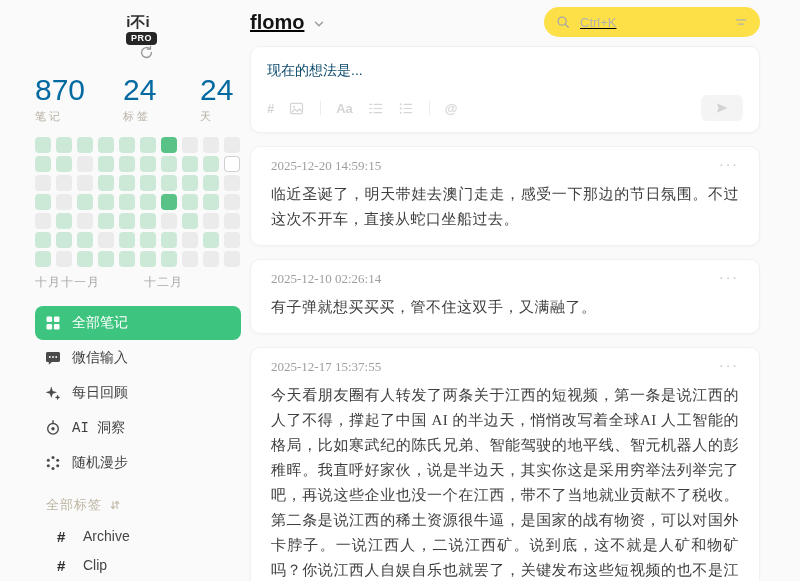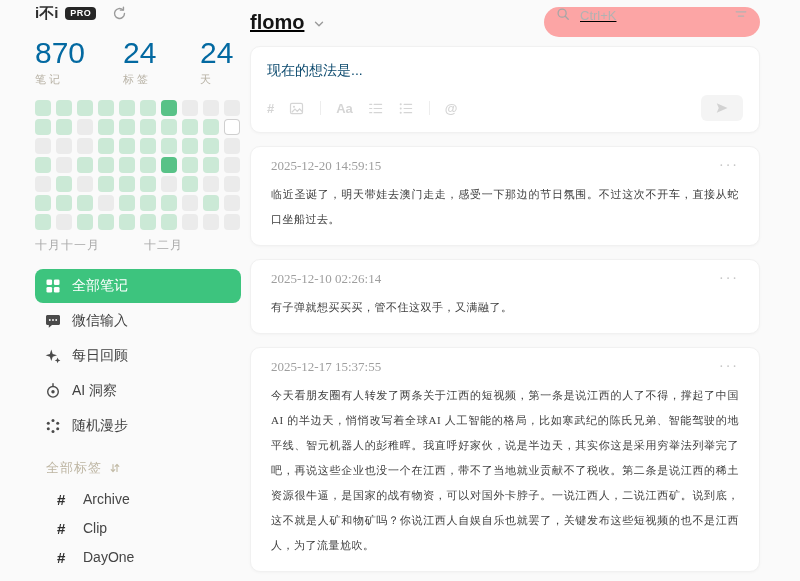--- a/index.html
+++ b/index.html
@@ -5,57 +5,57 @@
   html,body{margin:0;padding:0;}
   body{
     width:800px;height:581px;position:relative;overflow:hidden;
     background:#fafafa;
     font-family:"Liberation Sans","DejaVu Sans",sans-serif;
     -webkit-font-smoothing:antialiased;
   }
   svg{display:block;}
   
   .sidebar{position:absolute;left:35px;top:0;width:206px;}
-  .user-row{margin-top:4px;display:flex;align-items:center;}
+  .user-row{margin-top:13px;display:flex;align-items:center;flex-direction:column;}
   .user-name{font-size:15px;font-weight:bold;color:#2e2e2e;}
   .pro-badge{background:#262626;color:#fff;font-size:9px;font-weight:bold;
     border-radius:4px;padding:2px 5px;margin-left:7px;letter-spacing:.5px;line-height:1;}
   .sync{margin-left:16px;width:15px;height:15px;color:#9a9a9a;cursor:pointer;}
   .stats{display:flex;margin-top:14px;}
   .stat:nth-child(1){width:88px;}
   .stat:nth-child(2){width:77px;}
   .stat-value{font-size:30px;color:#0369a1;line-height:1.05;}
   .stat-label{font-size:11px;color:#b7b1a4;letter-spacing:3px;margin-top:3px;}
   .heatmap{margin-top:13px;display:grid;grid-template-columns:repeat(10,16px);gap:3px 5px;}
   .cell{width:16px;height:16px;border-radius:4px;background:var(--heat1,#cbe9d6);}
   .cell.v0{background:var(--heat0,#ebebeb);}
   .cell.v2{background:var(--heat2,#58c287);}
   .cell.v3{background:#fff;box-shadow:inset 0 0 0 1px #cfcfcf;}
   .months{display:flex;font-size:12px;color:#a8a8a8;margin-top:7px;letter-spacing:1px;}
   .months span:nth-child(3){margin-left:44px;}
-  .menu{margin-top:15px;list-style:none;margin-bottom:0;padding:0;}
+  .menu{margin-top:15px;list-style:none;margin-bottom:0;padding:0;font-family:Liberation Mono, monospace;}
   .menu-item{height:34px;display:flex;align-items:center;padding-left:10px;border-radius:8px;
     font-size:14px;color:#3f3f3f;margin-bottom:1px;cursor:pointer;}
   .menu-item .icon{width:16px;height:16px;margin-right:11px;color:#4a4a4a;}
   .menu-item.active{background:var(--accent,#3dc47e);color:#fff;}
   .menu-item.active .icon{color:#fff;}
   .icon svg{width:100%;height:100%;}
   .tags-header{margin-top:16px;padding-left:11px;display:flex;align-items:center;
     font-size:13px;color:#bdb5a2;letter-spacing:1px;}
   .sort-icon{width:12px;height:12px;margin-left:7px;color:#c4bda9;cursor:pointer;}
   .tags{list-style:none;margin:8px 0 0;padding:0;}
   .tag{height:29px;display:flex;align-items:center;padding-left:22px;font-size:14px;color:#454545;cursor:pointer;}
   .tag .hash{width:13px;font-weight:bold;color:#2f2f2f;font-size:15px;margin-right:13px;}
   
   .main{position:absolute;left:250px;top:0;width:510px;}
   .topbar{height:44px;display:flex;align-items:center;text-decoration:underline;}
   .logo{font-size:20px;font-weight:800;color:#141414;}
   .logo-chevron{width:14px;height:14px;color:#9a9a9a;margin-left:8px;margin-top:4px;cursor:pointer;}
-  .search{margin-left:auto;width:216px;height:30px;background:#fca5a5;border-radius:16px;
-    display:flex;align-items:flex-start;padding:0 12px;box-sizing:border-box;}
+  .search{margin-left:auto;width:216px;height:30px;background:#fde047;border-radius:16px;
+    display:flex;align-items:center;padding:0 12px;box-sizing:border-box;}
   .search .s-icon{width:14px;height:14px;color:#a6a6a6;}
   .search input{border:0;background:transparent;outline:0;font-size:13px;color:#666;width:128px;margin-left:8px;
     font-family:inherit;}
   .search input::placeholder{color:#b2b2b2;}
   .filter-icon{margin-left:auto;width:14px;height:14px;color:#b2b2b2;cursor:pointer;}
   .card{background:#fff;border:1px solid #f1f1f1;border-radius:10px;box-shadow:0 1px 3px rgba(0,0,0,.03);
     box-sizing:border-box;}
   .editor{padding:15px 16px 11px;margin-top:2px;}
   .editor-input{font-size:14px;color:#0c4a6e;min-height:18px;outline:none;cursor:text;}
   .editor-toolbar{display:flex;align-items:center;margin-top:15px;}
@@ -63,21 +63,21 @@
     display:flex;align-items:center;cursor:pointer;}
   .tb svg{width:15px;height:15px;}
   .tb-divider{width:1px;height:14px;background:#ededed;margin:0 15px 0 1px;}
   .send-btn{margin-left:auto;width:42px;height:26px;background:#f4f4f4;border:0;border-radius:6px;
     display:flex;align-items:center;justify-content:center;color:#d2d2d2;cursor:pointer;}
   .send-btn svg{width:14px;height:14px;}
   .note{margin-top:13px;padding:11px 20px 13px;font-family:Liberation Serif, serif;}
   .note-head{display:flex;align-items:center;}
   .note-time{font-size:13px;color:#9e9e9e;}
   .note-more{margin-left:auto;color:#c6c6c6;font-size:14px;letter-spacing:2px;line-height:1;cursor:pointer;}
-  .note-body{margin-top:8px;font-size:11px;color:#3e3e3e;line-height:25px;text-align:justify;letter-spacing:.5px;}
+  .note-body{margin-top:8px;font-size:15px;color:#3e3e3e;line-height:25px;text-align:justify;letter-spacing:.5px;}
 </style>
 </head>
 <body>
 
 <aside class="sidebar">
   <div class="user-row">
     <span class="user-name">i不i</span>
     <span class="pro-badge">PRO</span>
     <span class="sync">
       <svg viewBox="0 0 16 16">

